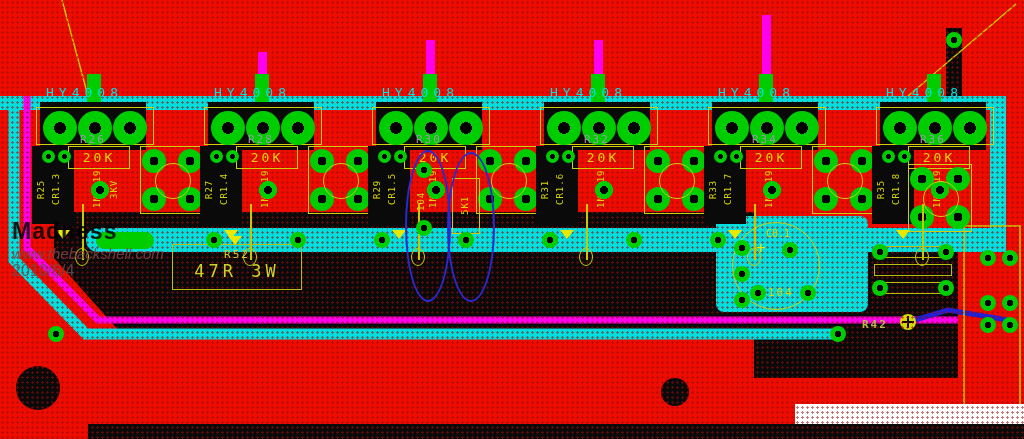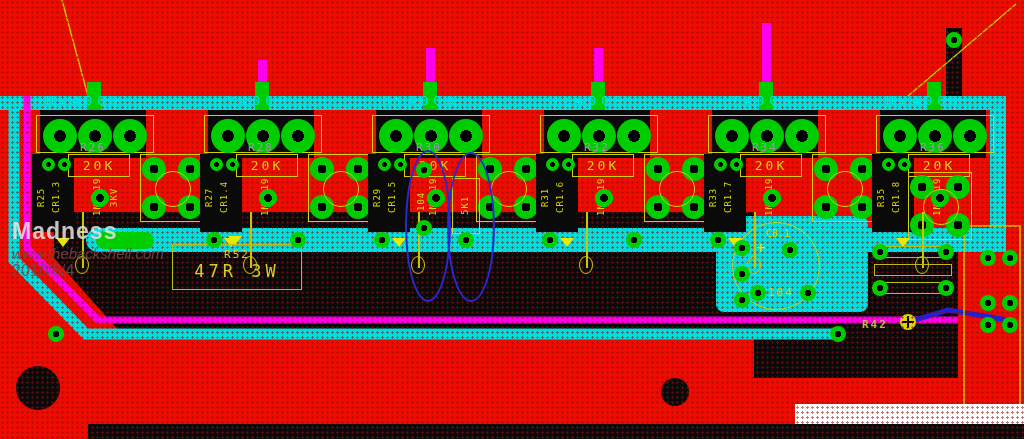--- a/index.html
+++ b/index.html
@@ -19,21 +19,21 @@
        background:radial-gradient(circle,#000 0 3px,#00cd00 3px);}
   .bigpad{position:absolute;width:34px;height:34px;border-radius:50%;
        background:radial-gradient(circle,#000 0 6px,#00cd00 6px);}
   .smpad{position:absolute;width:13px;height:13px;border-radius:50%;
        background:radial-gradient(circle,#000 0 2.5px,#00cd00 2.5px);}
   .qpad{position:absolute;width:24px;height:24px;border-radius:50%;
        background:radial-gradient(circle,#000 0 4.5px,#00cd00 4.5px);}
   .ringpad{position:absolute;width:20px;height:20px;border-radius:50%;
        background:radial-gradient(circle,#000 0 4px,#00cd00 4px 9px,transparent 9px);}
   
-  .stage{position:absolute;top:8px;width:168px;height:381px;z-index:6;}
+  .stage{position:absolute;top:0;width:168px;height:381px;z-index:6;}
   .stage .mstub{position:absolute;left:52px;width:9px;background:#ff00ee;}
   .stage .gstub{position:absolute;left:49px;top:74px;width:14px;height:56px;background:#00cd00;}
   .stage .fpblack{position:absolute;left:2px;top:102px;width:106px;height:48px;background:#0a0a0a;}
   .stage .silkrect{position:absolute;left:-2px;top:107px;width:116px;height:36px;border:1px solid #cfcf10;}
   .stage .mosfet{position:absolute;left:8px;top:85px;font-size:13px;letter-spacing:5px;color:#00e2e2;white-space:nowrap;}
   .stage .ref{position:absolute;left:42px;top:133px;font-size:11px;letter-spacing:2px;color:#9d96ad;}
   .stage .resbox{position:absolute;left:30px;top:146px;width:60px;height:21px;border:1px solid #cfcf10;
                  color:#d8d800;font-size:13px;letter-spacing:3px;text-align:center;line-height:21px;}
   .stage .sideblack{position:absolute;left:-6px;top:146px;width:42px;height:78px;background:#0a0a0a;}
   .vt{position:absolute;top:150px;height:78px;width:12px;writing-mode:vertical-rl;transform:rotate(180deg);
@@ -56,21 +56,21 @@
   #capcircle{position:absolute;left:732px;top:222px;width:86px;height:86px;border:1px solid #cfcf10;border-radius:50%;z-index:7;}
   #capplus{position:absolute;left:756px;top:238px;color:#e8e800;font-size:16px;z-index:7;}
   #captext{position:absolute;left:766px;top:228px;color:#d8d800;font-size:10px;z-index:7;}
   #cap104{position:absolute;left:768px;top:286px;color:#d8d800;font-size:11px;letter-spacing:2px;z-index:7;}
   #vcap104{position:absolute;left:416px;top:180px;z-index:7;}
   #r5k1{position:absolute;left:452px;top:178px;width:26px;height:54px;border:1px solid #cfcf10;z-index:7;}
   #r5k1 .vt{top:2px;left:7px;height:48px;}
   .conbar{position:absolute;height:10px;border:1px solid #bcbc10;z-index:7;}
   
   #wm{position:absolute;left:12px;top:218px;z-index:9;opacity:.85;font-family:"Liberation Sans",sans-serif;}
-  #wm .l1{font-size:23px;font-weight:bold;color:#e5e5e5;letter-spacing:1px;}
+  #wm .l1{font-size:23px;font-weight:bold;color:#000000;letter-spacing:1px;}
   #wm .l2{font-size:15px;color:#7a4648;font-style:italic;}
   #wm .l3{font-size:16px;color:#6c4852;}
   .whitebar{position:absolute;background:#fff;z-index:4;}
   .circ{position:absolute;border-radius:50%;background:#0a0a0a;z-index:4;}
 </style>
 </head>
 <body>
 
 <div id="board">
 

